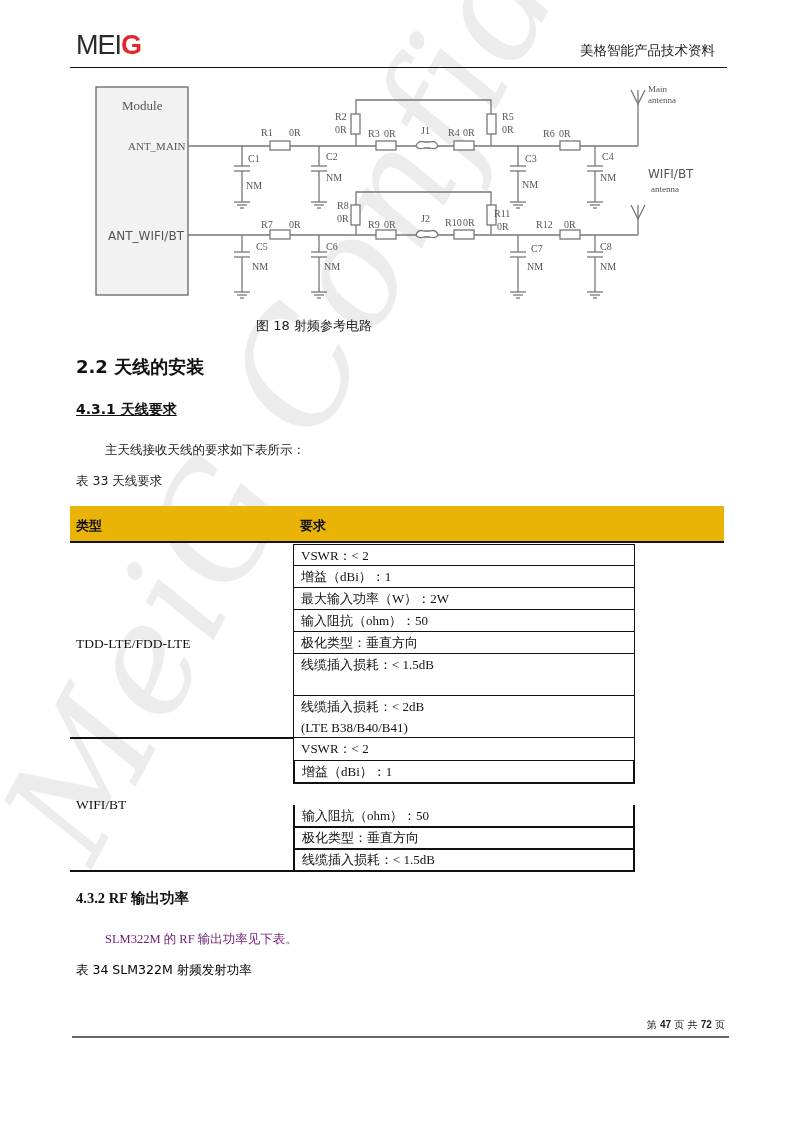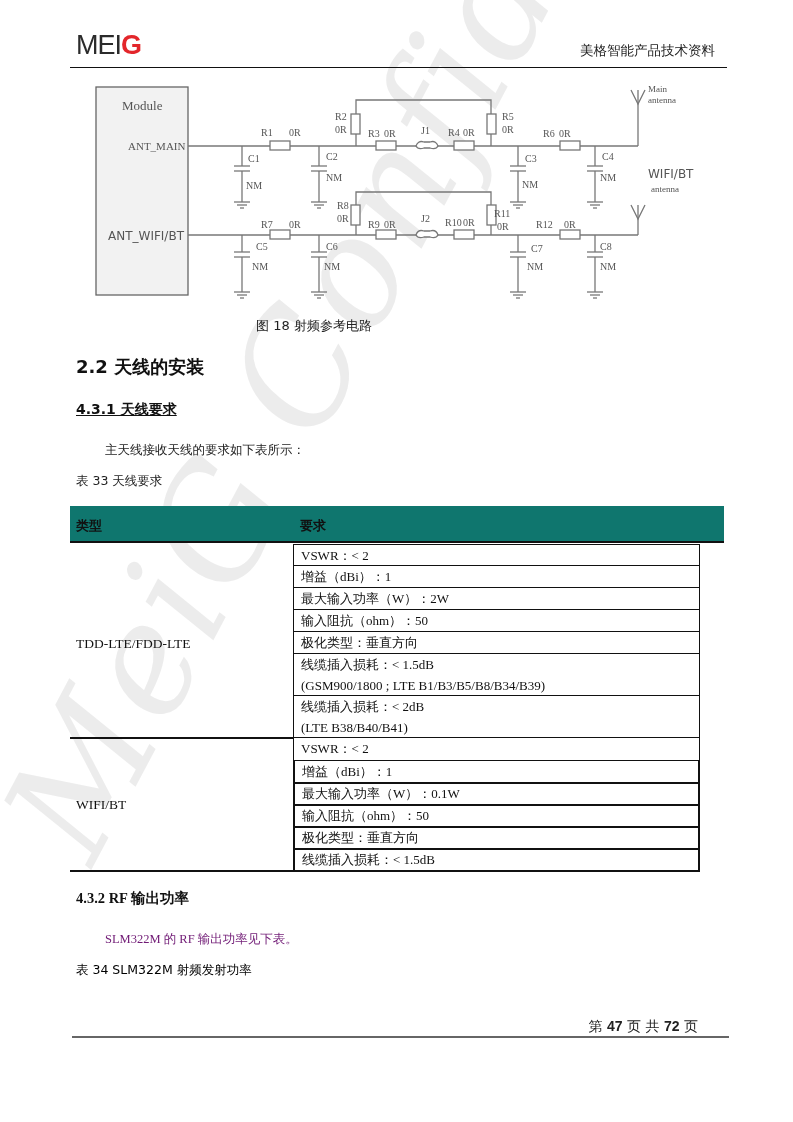--- a/index.html
+++ b/index.html
@@ -20,36 +20,36 @@
 
   .figcap { left: 0; width: 628px; top: 317px; text-align: center;
             font-family: "DejaVu Sans", sans-serif; font-size: 13px; color: #222; }
 
   .h2 { left: 76px; top: 355px; font-family: "DejaVu Sans", sans-serif; font-size: 18px; font-weight: 700; }
   .h3 { left: 76px; top: 401px; font-family: "DejaVu Sans", sans-serif; font-size: 14px; font-weight: 700; text-decoration: underline; }
   .para { left: 105px; top: 442px; font-family: Liberation Serif, serif; font-size: 12.5px; color: #222; }
   .tcap { left: 76px; top: 473px; font-family: "DejaVu Sans", sans-serif; font-size: 12.5px; color: #222; }
 
   
-  .tbl-head { left: 70px; top: 506px; width: 654px; height: 37px; background: #0f766e;
+  .tbl-head { left: 70px; top: 506px; width: 654px; height: 37px; background: #eab308;
               border-bottom: 2px solid #111; box-sizing: border-box; }
   .th { position: absolute; top: 11px; font-family: "DejaVu Sans", sans-serif; font-size: 13px; font-weight: 700; color: #111; }
   .type-cell { position: absolute; font-family: "Liberation Serif", serif; font-size: 13.5px; color: #111; }
-  .req-cell { position: absolute; left: 293px; width: 407px; box-sizing: border-box;
+  .req-cell { position: absolute; left: 293px; width: 342px; box-sizing: border-box;
               border: 1px solid #111; border-top: none; padding-left: 7px;
               font-family: "Liberation Serif", "DejaVu Serif", serif; font-size: 13px; color: #111; line-height: 21px; }
   .req-cell.first { border-top: 1px solid #111; }
   .req-cell.thick { border-left: 2px solid #111; border-right: 2px solid #111; border-bottom: 2px solid #111; }
   .sep { position: absolute; height: 0; }
 
   .h3b { left: 76px; top: 889px; font-family: "Liberation Serif", serif; font-size: 14.5px; font-weight: 700; text-align: center; }
   .para2 { left: 105px; top: 931px; font-family: Liberation Serif, serif; font-size: 12.5px; color: #701a75; }
   .tcap2 { left: 76px; top: 962px; font-family: "DejaVu Sans", sans-serif; font-size: 12.5px; color: #000000; }
 
-  .pageno { right: 95px; top: 1018px; font-family: "DejaVu Serif", serif; font-size: 14px; color: #222; }
+  .pageno { right: 68px; top: 1018px; font-family: "DejaVu Serif", serif; font-size: 10px; color: #222; }
   .pageno b { font-family: "Liberation Sans", sans-serif; font-weight: 700; }
   .footer-rule { left: 72px; width: 657px; top: 1036px; height: 0; border-top: 2px solid #666; }
 
   .watermark { left: 40px; top: 520px; font-family: "DejaVu Serif", serif; font-style: italic;
                font-size: 150px; color: rgba(200,200,200,0.35); transform: rotate(-62deg);
                transform-origin: 200px 200px; white-space: nowrap; pointer-events: none; letter-spacing: 4px; }
 </style>
 </head>
 <body>
 
@@ -234,32 +234,30 @@
   </div>
 
   <div class="type-cell" style="left:76px;top:636px;">TDD-LTE/FDD-LTE</div>
   <div class="req-cell first" style="top:544px;height:22px;"><span>VSWR：&lt; 2</span></div>
   <div class="req-cell" style="top:566px;height:22px;"><span>增益（dBi）：1</span></div>
   <div class="req-cell" style="top:588px;height:22px;"><span>最大输入功率（W）：2W</span></div>
   <div class="req-cell" style="top:610px;height:22px;"><span>输入阻抗（ohm）：50</span></div>
   <div class="req-cell" style="top:632px;height:22px;"><span>极化类型：垂直方向</span></div>
   <div class="req-cell" style="top:654px;height:42px;">
       <div>线缆插入损耗：&lt; 1.5dB</div>
-      <div>(GSM900/1800 ; LTE B1/B3/B5/B8/B34/B39)</div>
     </div>
   <div class="req-cell" style="top:696px;height:42px;">
       <div>线缆插入损耗：&lt; 2dB</div>
       <div>(LTE B38/B40/B41)</div>
     </div>
   <div class="sep" style="left:70px;width:223px;top:737px;border-top:2px solid #111;"></div>
 
   <div class="type-cell" style="left:76px;top:797px;">WIFI/BT</div>
   <div class="req-cell" style="top:738px;height:23px;"><span>VSWR：&lt; 2</span></div>
   <div class="req-cell thick" style="top:761px;height:23px;"><span>增益（dBi）：1</span></div>
-  <div class="req-cell thick" style="top:783px;height:23px;"><span>最大输入功率（W）：0.1W</span></div>
   <div class="req-cell thick" style="top:805px;height:23px;"><span>输入阻抗（ohm）：50</span></div>
   <div class="req-cell thick" style="top:827px;height:23px;"><span>极化类型：垂直方向</span></div>
   <div class="req-cell thick" style="top:849px;height:23px;"><span>线缆插入损耗：&lt; 1.5dB</span></div>
   <div class="sep" style="left:70px;width:223px;top:870px;border-top:2px solid #111;"></div>
 </div>
 
 <div class="abs h3b">4.3.2 RF 输出功率</div>
 <div class="abs para2">SLM322M 的 RF 输出功率见下表。</div>
 <div class="abs tcap2">表 34    SLM322M 射频发射功率</div>
 

